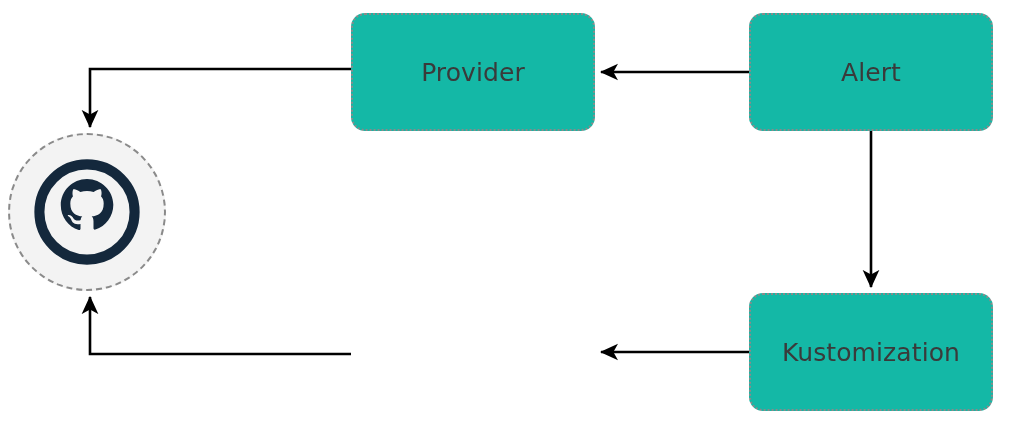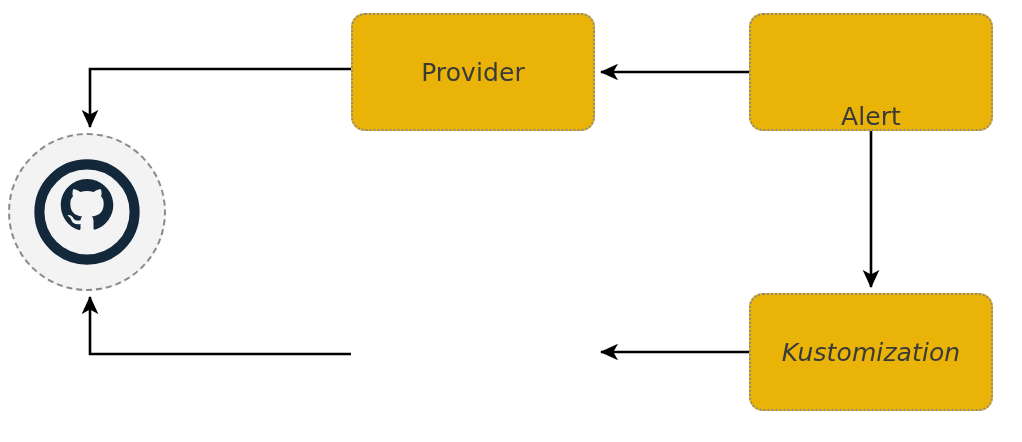--- a/index.html
+++ b/index.html
@@ -21,38 +21,38 @@
   #edge-layer {
     position: absolute;
     left: 0;
     top: 0;
     width: 1022px;
     height: 442px;
   }
   .node-box {
     position: absolute;
     box-sizing: border-box;
-    background: #eab308;
+    background: #14b8a6;
     border: 2px dotted #8a8a8a;
     border-radius: 14px;
     display: flex;
     align-items: center;
     justify-content: center;
   }
   .node-label {
     font-size: 25px;
     color: #3a3a3a;
     letter-spacing: 0.1px;
     line-height: 1;
     white-space: nowrap;
   }
   #node-provider     { left: 351px; top: 13px;  width: 244px; height: 118px; }
-  #node-alert        { left: 749px; top: 13px;  width: 244px; height: 118px; align-items: flex-end; }
+  #node-alert        { left: 749px; top: 13px;  width: 244px; height: 118px; }
   #node-gitrepository{ left: 351px; top: 293px; width: 244px; height: 118px; }
-  #node-kustomization{ left: 749px; top: 293px; width: 244px; height: 118px; font-style: italic; }
+  #node-kustomization{ left: 749px; top: 293px; width: 244px; height: 118px; }
 
   #node-github {
     position: absolute;
     box-sizing: border-box;
     left: 8px;
     top: 133px;
     width: 158px;
     height: 158px;
     background: #f3f3f3;
     border: 2px dashed #8a8a8a;

